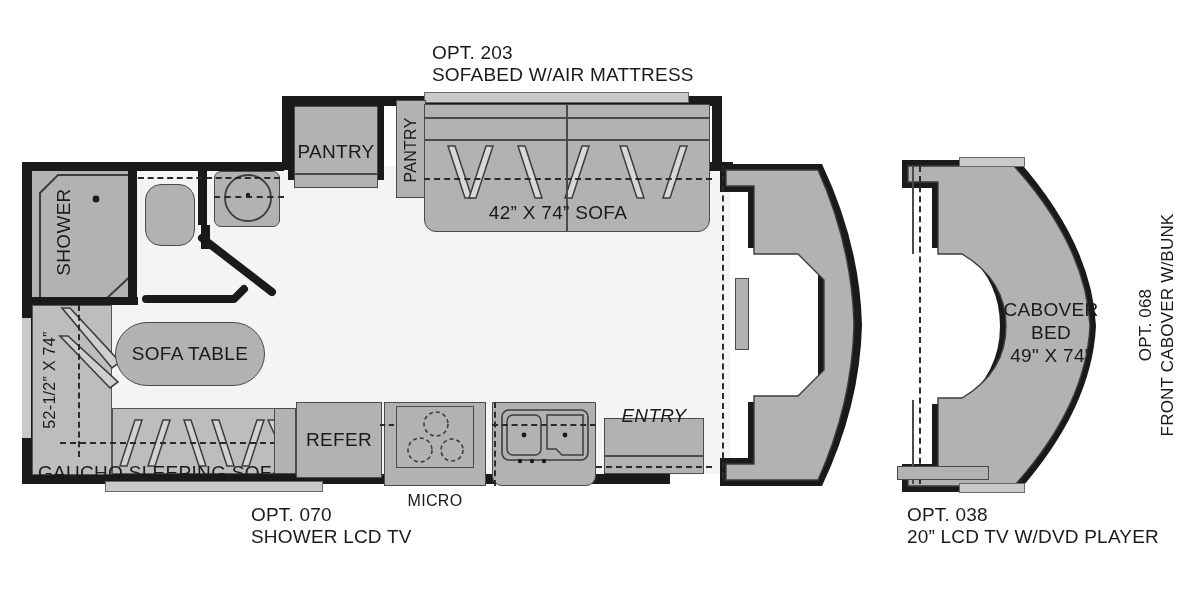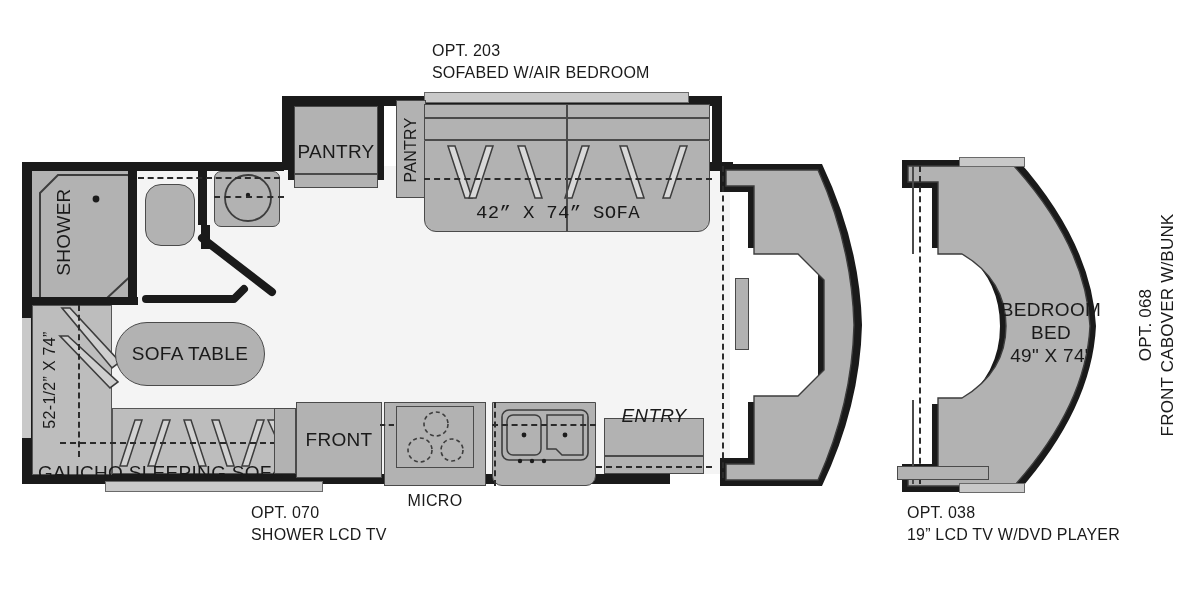--- a/index.html
+++ b/index.html
@@ -4,21 +4,21 @@
 <style>
   html,body{margin:0;padding:0;background:#ffffff;}
   body{width:1200px;height:600px;overflow:hidden;
        font-family:"Liberation Sans","DejaVu Sans",sans-serif;}
   #stage{position:relative;width:1200px;height:600px;background:#ffffff;}
 
   
   .abs{position:absolute;box-sizing:border-box;}
   .lbl{position:absolute;color:#1a1a1a;white-space:nowrap;
        font-family:"Liberation Sans","DejaVu Sans",sans-serif;}
-  .cap{font-size:16px;letter-spacing:.2px;}
+  .cap{font-size:19px;letter-spacing:.2px;}
   .cap-s{font-size:17px;letter-spacing:.2px;}
   .rm{font-size:19px;letter-spacing:.3px;}
   .rm-s{font-size:16px;letter-spacing:.3px;}
   .rot90c{transform-origin:50% 50%;transform:translate(-50%,-50%) rotate(-90deg);}
 
   
   .wall{background:#1a1a1a;}
   .fill{background:#b2b2b2;border:1.4px solid #4a4a4a;}
   .fill-l{background:#bdbdbd;border:1.4px solid #555;}
   .floor{background:#f4f4f4;}
@@ -27,21 +27,21 @@
   .vdash{border-left:2px dashed #2b2b2b;width:0;}
   .ln{background:#4a4a4a;}
   svg{display:block;overflow:visible;}
 </style>
 </head>
 <body>
 
 <div id="stage">
 
   <div class="lbl cap" style="left:432px;top:42px;">OPT. 203</div>
-  <div class="lbl cap" style="left:432px;top:64px;">SOFABED W/AIR BEDROOM</div>
+  <div class="lbl cap" style="left:432px;top:64px;">SOFABED W/AIR MATTRESS</div>
 
   <div>
 
     <div class="abs floor" style="left:24px;top:166px;width:706px;height:308px;"></div>
 
     <div class="abs wall" style="left:22px;top:162px;width:10px;height:322px;"></div>
     <div class="abs wall" style="left:22px;top:474px;width:648px;height:10px;"></div>
     <div class="abs wall" style="left:22px;top:162px;width:262px;height:9px;"></div>
     <div class="abs wall" style="left:637px;top:162px;width:96px;height:9px;"></div>
 
@@ -140,24 +140,24 @@
         <polygon points="84,2 91,2 108,54 101,54"></polygon>
         <polygon points="148,2 155,2 138,54 131,54"></polygon>
         <polygon points="186,2 193,2 210,54 203,54"></polygon>
         <polygon points="246,2 253,2 236,54 229,54"></polygon>
       </g>
     </svg>
 
     <div class="abs dash" style="left:424px;top:178px;width:288px;"></div>
     <div class="abs ln" style="left:566px;top:104px;width:1.6px;height:128px;"></div>
 
-    <div class="lbl rm" style="left:558px;top:213px;transform:translate(-50%,-50%);font-family:Liberation Mono, monospace;">42” X 74” SOFA</div>
+    <div class="lbl rm" style="left:558px;top:213px;transform:translate(-50%,-50%);">42” X 74” SOFA</div>
 
     <div class="abs fill" style="left:296px;top:402px;width:86px;height:76px;"></div>
-    <div class="lbl rm" style="left:339px;top:440px;transform:translate(-50%,-50%);">FRONT</div>
+    <div class="lbl rm" style="left:339px;top:440px;transform:translate(-50%,-50%);">REFER</div>
 
     <div class="abs fill" style="left:384px;top:402px;width:102px;height:84px;"></div>
     <div class="abs fill" style="left:396px;top:406px;width:78px;height:62px;"></div>
     <svg class="abs" style="left:398px;top:408px;" width="76" height="60" viewBox="0 0 76 60">
       <g fill="none" stroke="#3d3d3d" stroke-width="1.6">
         <circle cx="38" cy="16" r="12" stroke-dasharray="4 3"></circle>
         <circle cx="22" cy="42" r="12" stroke-dasharray="4 3"></circle>
         <circle cx="54" cy="42" r="11" stroke-dasharray="4 3"></circle>
       </g>
     </svg>
@@ -204,33 +204,33 @@
                L36 308 L36 248 L64 248 Q104 218 104 170 Q104 122 64 92 L36 92
                L36 32 L6 32 Z" fill="#1a1a1a"></path>
       <path d="M12 10 L118 10 Q190 90 194 170 Q190 250 118 330 L12 330 L12 314
                L42 314 L42 242 L66 242 Q110 216 110 170 Q110 124 66 98 L42 98
                L42 26 L12 26 Z" fill="#b2b2b2" stroke="#3d3d3d" stroke-width="1.4"></path>
     </svg>
     <div class="abs vdash" style="left:919px;top:166px;height:318px;"></div>
     <div class="abs ln" style="left:912px;top:166px;width:1.6px;height:88px;"></div>
     <div class="abs ln" style="left:912px;top:400px;width:1.6px;height:84px;"></div>
 
-    <div class="lbl rm" style="left:1051px;top:310px;transform:translate(-50%,-50%);">BEDROOM</div>
+    <div class="lbl rm" style="left:1051px;top:310px;transform:translate(-50%,-50%);">CABOVER</div>
     <div class="lbl rm" style="left:1051px;top:333px;transform:translate(-50%,-50%);">BED</div>
     <div class="lbl rm" style="left:1051px;top:356px;transform:translate(-50%,-50%);">49" X 74"</div>
 
     <div class="abs win" style="left:959px;top:157px;width:66px;height:10px;"></div>
     <div class="abs win" style="left:959px;top:483px;width:66px;height:10px;"></div>
 
     <div class="abs fill" style="left:897px;top:466px;width:92px;height:14px;"></div>
   </div>
 
   <div class="lbl cap" style="left:251px;top:504px;">OPT. 070</div>
   <div class="lbl cap" style="left:251px;top:526px;">SHOWER LCD TV</div>
 
 
   <div class="lbl cap" style="left:907px;top:504px;">OPT. 038</div>
-  <div class="lbl cap" style="left:907px;top:526px;">19” LCD TV W/DVD PLAYER</div>
+  <div class="lbl cap" style="left:907px;top:526px;">20” LCD TV W/DVD PLAYER</div>
 
   <div class="lbl cap-s rot90c" style="left:1146px;top:325px;">OPT. 068</div>
   <div class="lbl cap-s rot90c" style="left:1168px;top:325px;">FRONT CABOVER W/BUNK</div>
 
 </div>
 
 </body></html>

